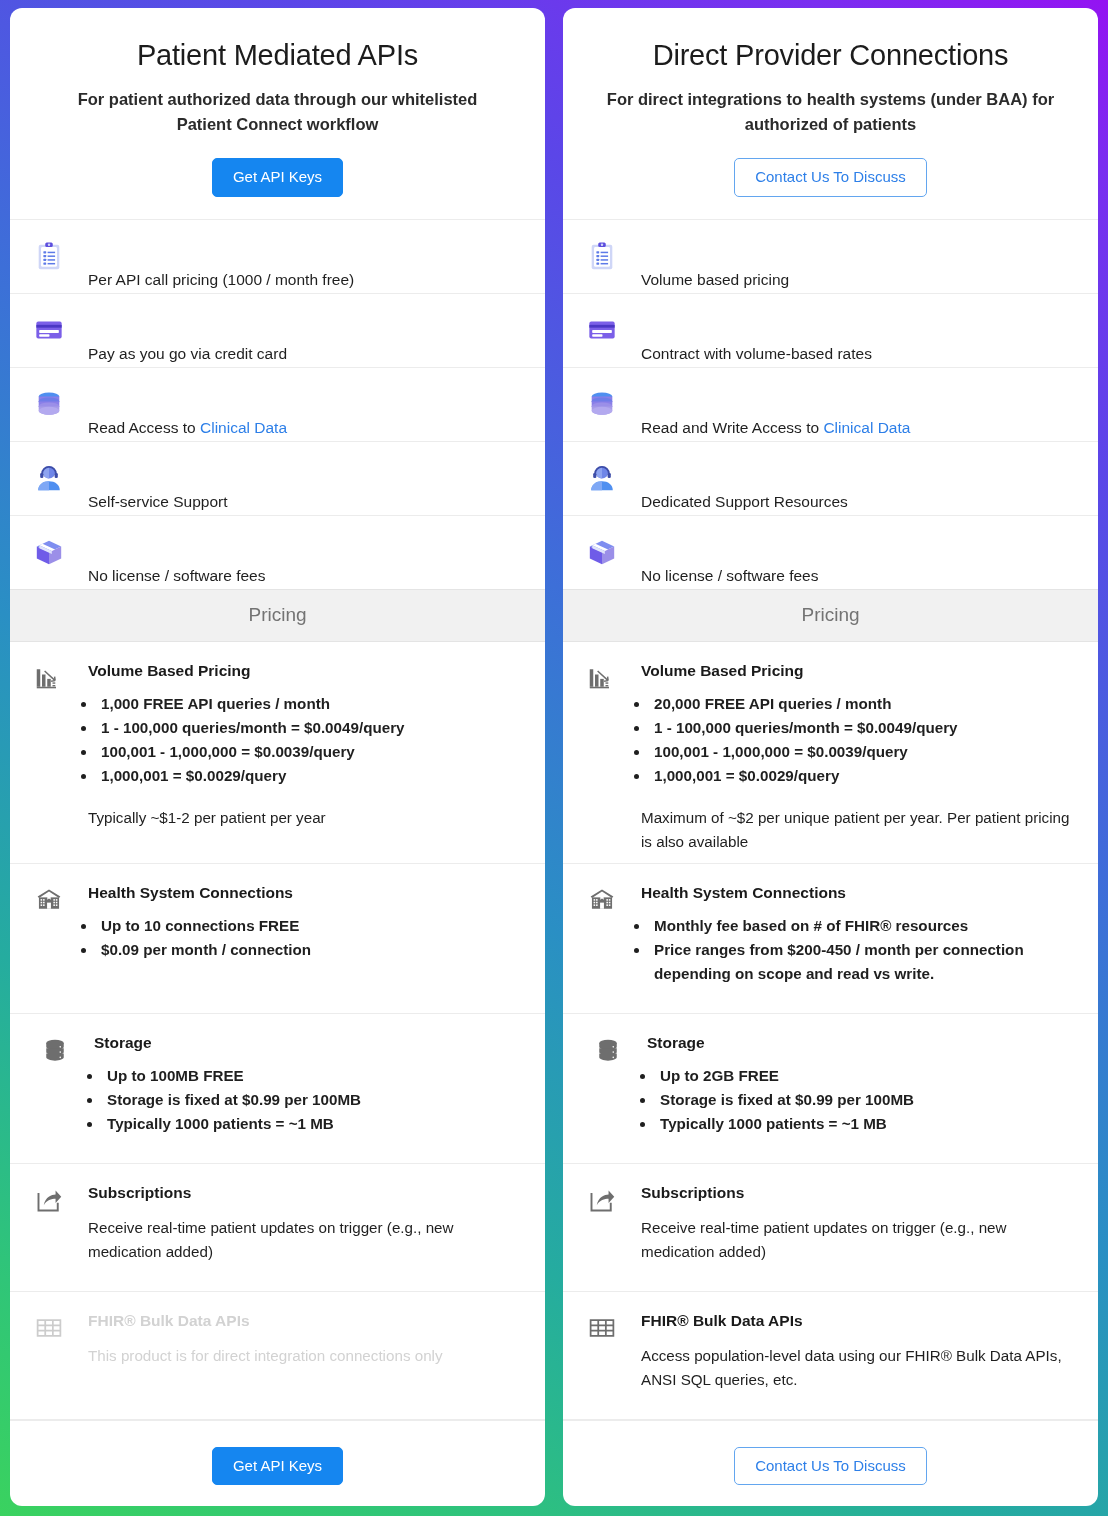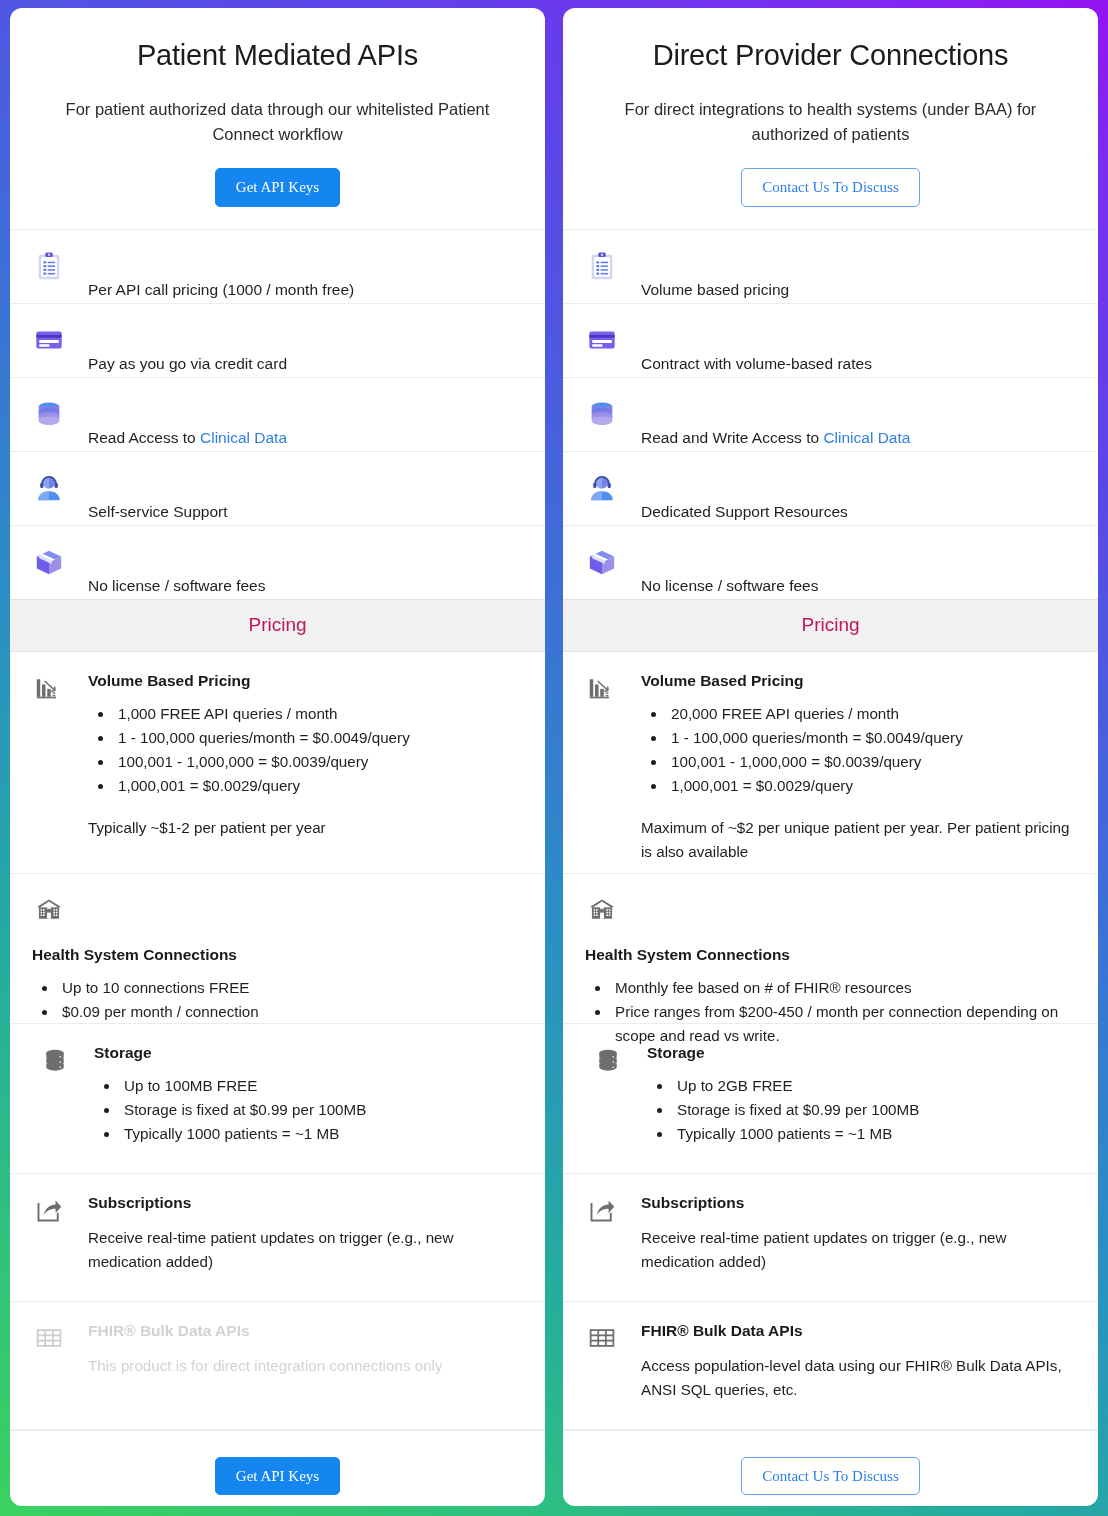--- a/index.html
+++ b/index.html
@@ -46,33 +46,33 @@
     text-align: center;
   }
   .card-title {
     font-size: 29px;
     font-weight: 400;
     color: #1c1c1c;
     letter-spacing: -0.2px;
     line-height: 1.2;
   }
   .card-sub {
-    margin-top: 24px;
+    margin-top: 14px;
     font-size: 16.5px;
     color: #2b2b2b;
     line-height: 1.5;
-    font-weight: 400;
+    font-weight: 700;
     padding: 0 14px;
   }
   .head-btn-wrap { margin-top: 22px; }
 
   .btn {
     display: inline-block;
     font-size: 15px;
-    font-family: Liberation Serif, serif;
+    font-family: Liberation Sans, sans-serif;
     padding: 10px 20px;
     border-radius: 5px;
     cursor: pointer;
     line-height: 1.1;
   }
   .btn-solid {
     background: #1586f0;
     color: #ffffff;
     border: 1px solid #1586f0;
   }
@@ -107,21 +107,21 @@
   .link { color: #2d7fe8; }
 
   
   .band {
     background: #f1f1f1;
     border-top: 1px solid #e4e4e4;
     border-bottom: 1px solid #e4e4e4;
     text-align: center;
     padding: 14px 0 15px 0;
     font-size: 19px;
-    color: #be185d;
+    color: #737373;
   }
 
   
   .pblock {
     display: flex;
     gap: 22px;
     padding: 20px 28px 24px 22px;
     border-bottom: 1px solid #ececec;
   }
   .pblock:last-of-type { border-bottom: none; }
@@ -135,21 +135,22 @@
     padding-top: 2px;
   }
   .pbody { flex: 1; }
   .pbody h4 {
     font-size: 15.5px;
     font-weight: 700;
     color: #1a1a1a;
     margin-bottom: 4px;
   }
   .pbody ul {
-    margin: 12px 0 0 26px;
+    margin: 12px 0 0 9px;
+    font-weight: bold;
   }
   .pbody li {
     font-size: 15.2px;
     color: #1f1f1f;
     line-height: 1.58;
     padding-left: 4px;
   }
   .pbody p.note {
     margin-top: 18px;
     font-size: 15.2px;
@@ -170,21 +171,21 @@
 
   
   .grow { flex: 1 1 auto; }
   .card-foot {
     border-top: 1px solid #ececec;
     text-align: center;
     padding: 26px 0 30px 0;
   }
 
   .h-min-pb { min-height: 222px; }
-  .h-min-hs { min-height: 150px; flex-direction: column; }
+  .h-min-hs { min-height: 150px; }
   .h-min-st { min-height: 150px; padding-left: 28px; }
   .h-min-su { min-height: 128px; }
   .h-min-bd { min-height: 128px; }
 </style>
 </head>
 <body>
 
 <div class="board">
 
   <div class="card">

